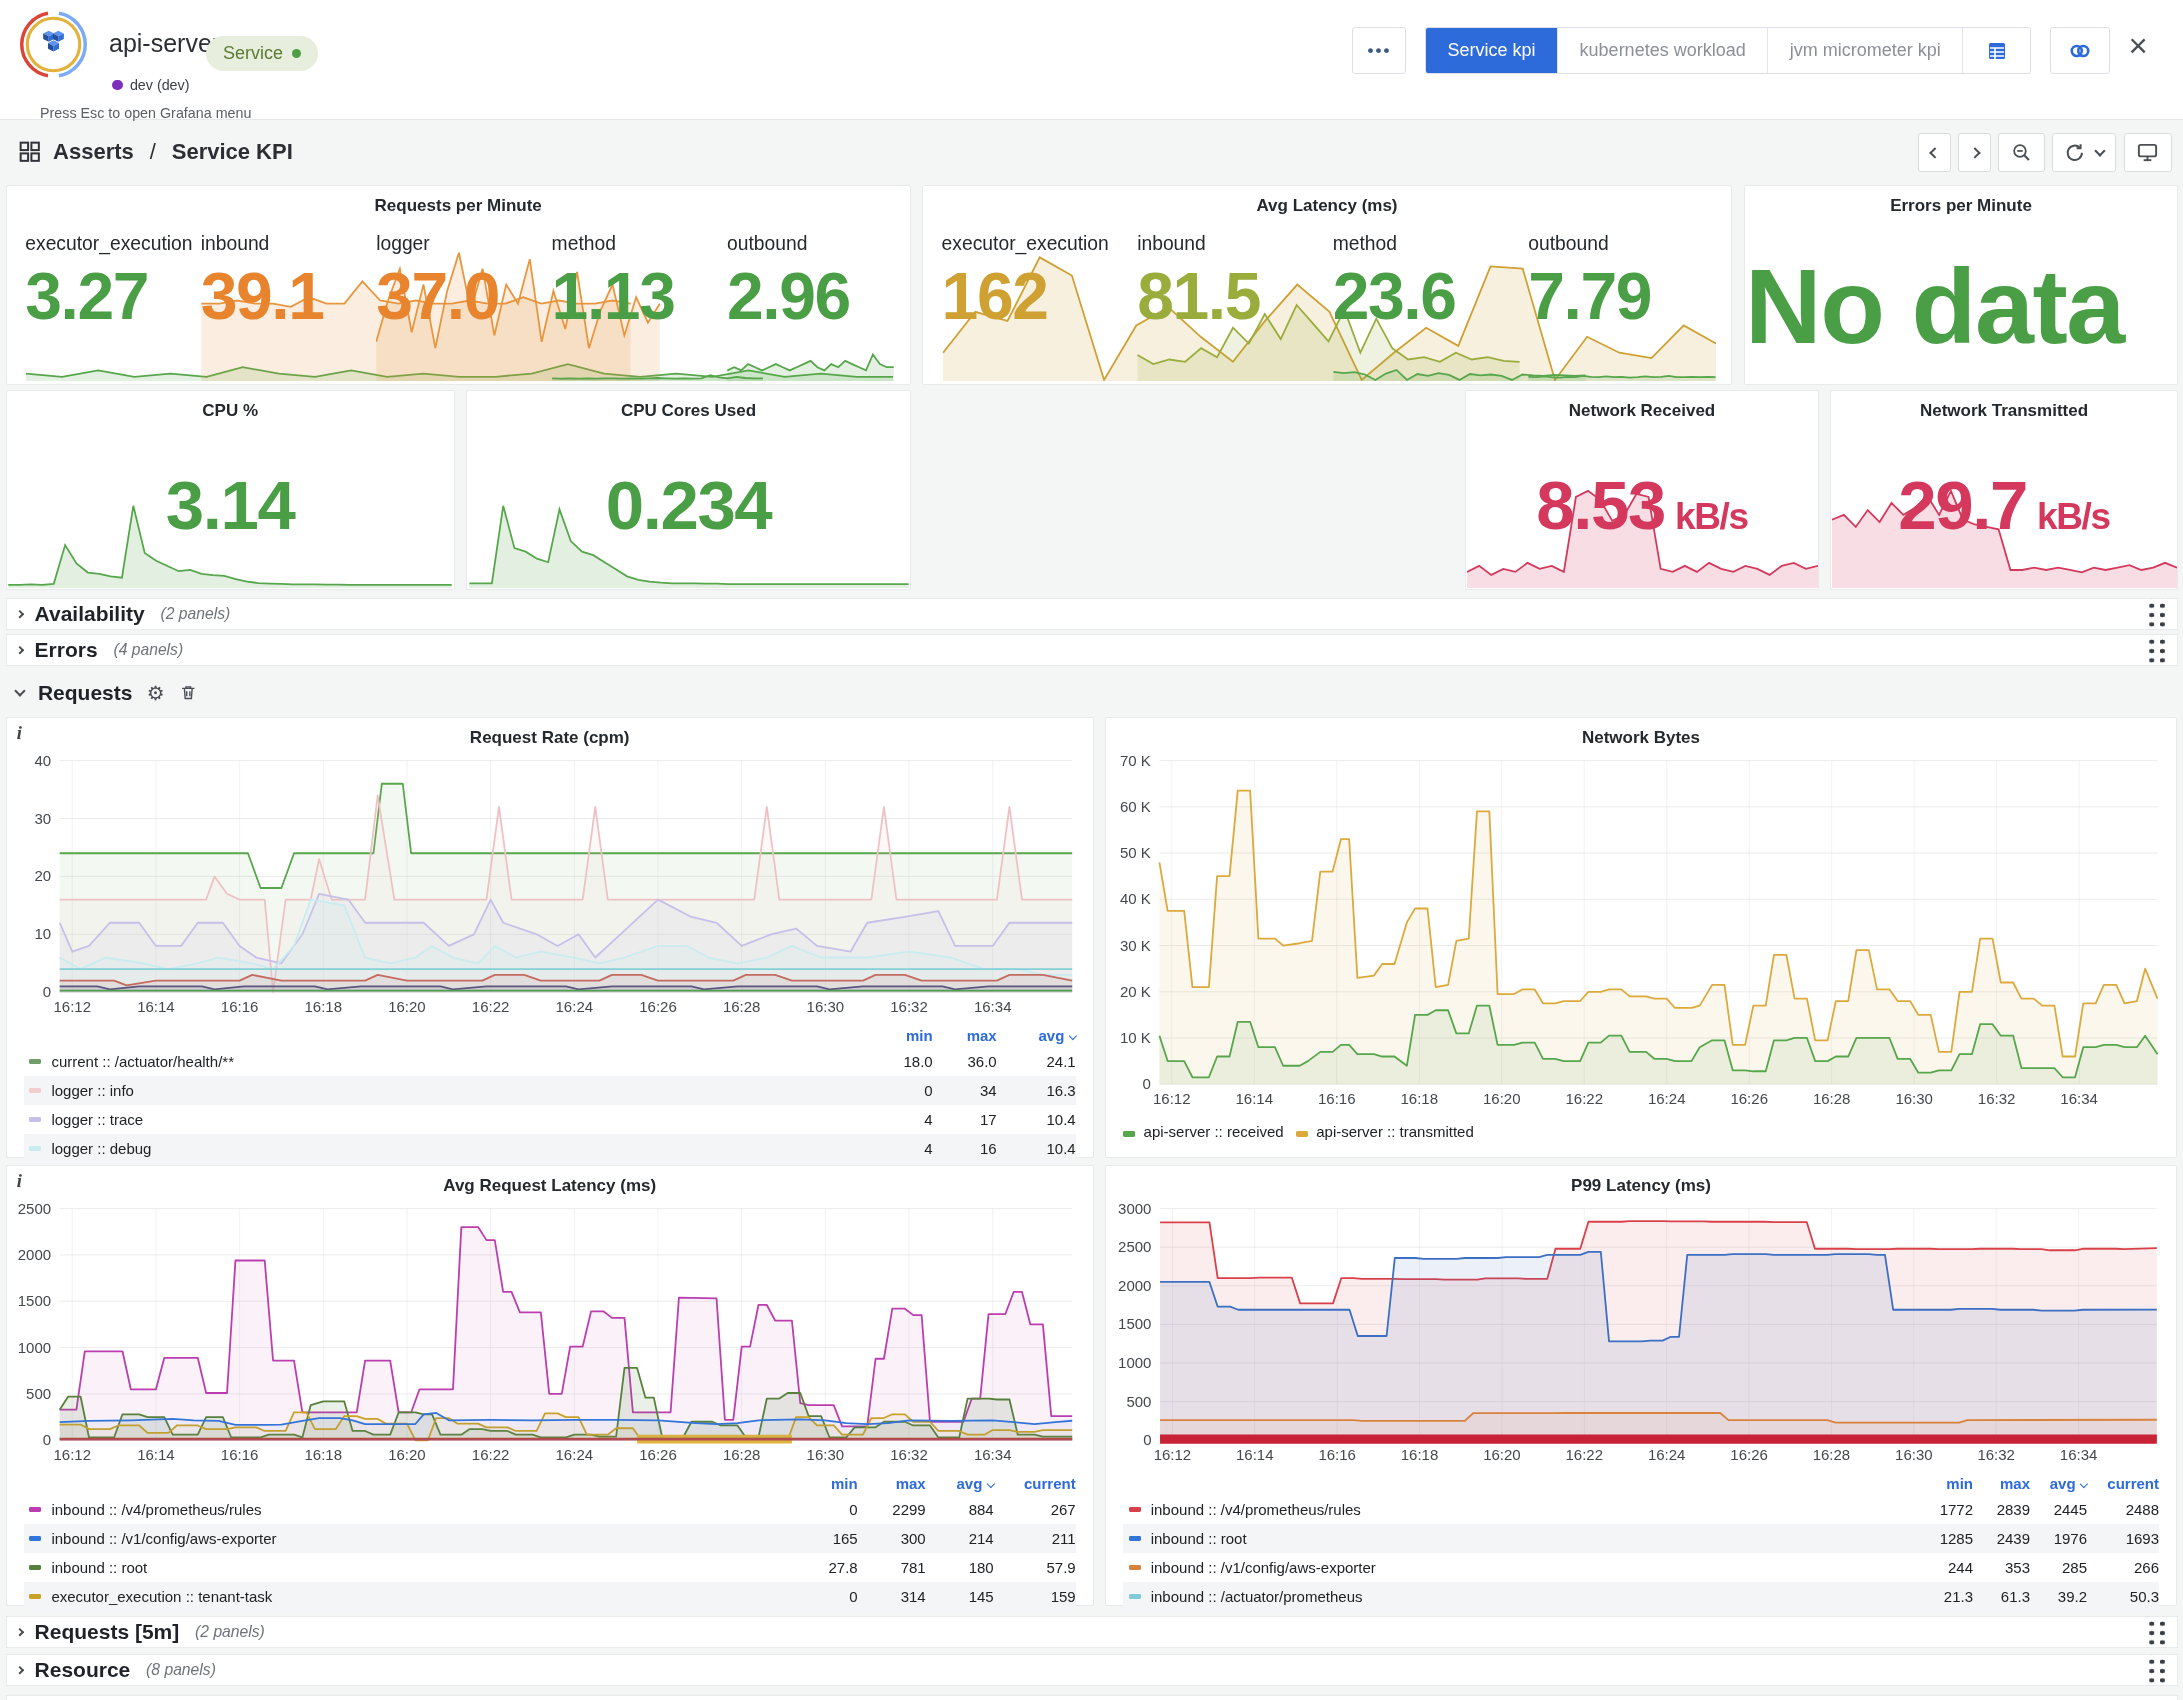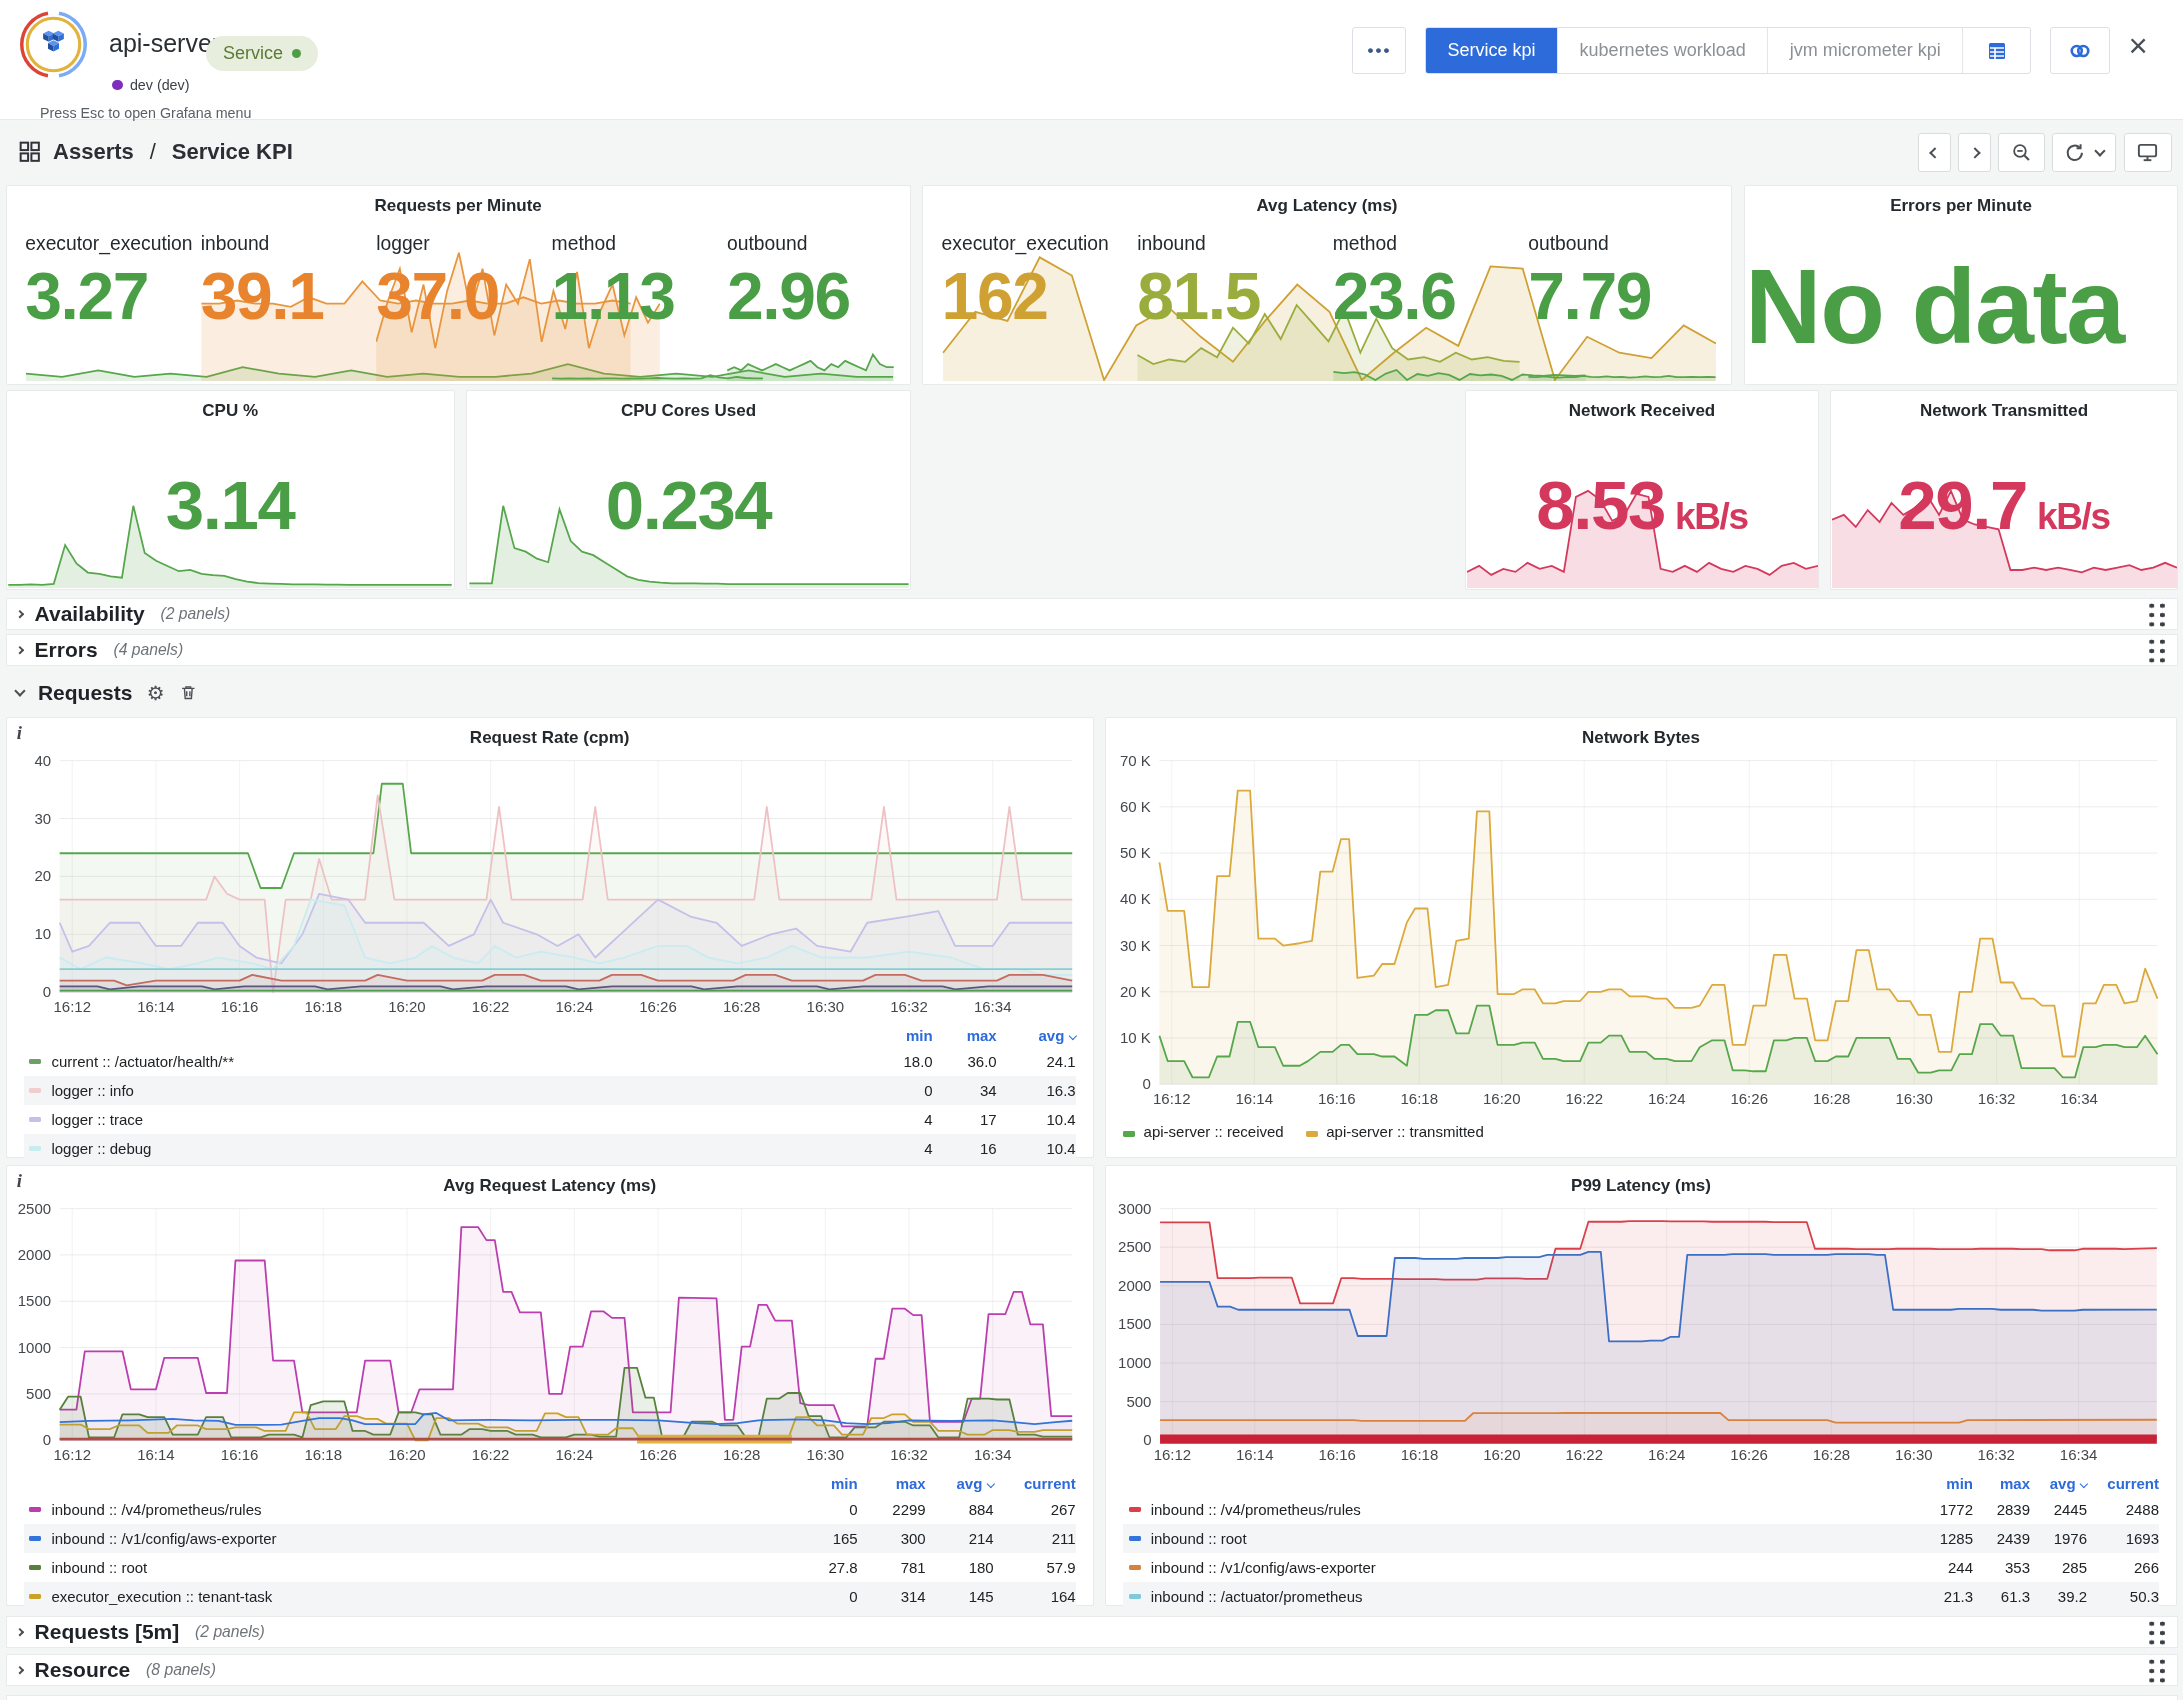--- a/index.html
+++ b/index.html
@@ -66,21 +66,21 @@
   .chart-host { position:absolute; left:8.6px; right:8.6px; }
   .info-i { position:absolute; left:10px; top:4.3px; font-family:"Liberation Serif","DejaVu Serif",serif; font-style:italic; font-weight:700; font-size:18.6px; color:#41464c; cursor:pointer; }
   .legend { position:absolute; left:17px; right:17px; }
   .lg-head { display:flex; justify-content:flex-end; align-items:center; height:23px; color:#2c6bd9; font-size:15px; font-weight:600; }
   .lg-head span { text-align:right; }
   .lg-row { display:flex; align-items:center; height:29px; font-size:15px; color:#202326; cursor:pointer; }
   .lg-row:nth-child(odd) { background:#f4f5f6; }
   .lg-row .sw { width:12px; height:5.7px; border-radius:1.4px; margin:0 10px 0 5.7px; flex:none; }
   .lg-row .lbl { flex:1; }
   .lg-val { text-align:right; }
-  .lg-inline { position:absolute; left:17px; display:flex; gap:22px; align-items:center; font-size:15px; color:#202326; }
+  .lg-inline { position:absolute; left:17px; display:flex; gap:12px; align-items:center; font-size:15px; color:#202326; }
   .lg-inline .sw { width:12px; height:5.7px; border-radius:1.4px; margin-right:8.6px; display:inline-block; }
   .chev-blue { display:inline-block; width:5.7px; height:5.7px; border-right:1.8px solid #2c6bd9; border-bottom:1.8px solid #2c6bd9; transform:rotate(45deg); margin-left:5.7px; margin-bottom:2.1px; }
 
   svg text { font-family:"Liberation Sans","DejaVu Sans",sans-serif; }
   .bottom-strip { position:absolute; left:5.7px; bottom:0; width:2172px; height:6.4px; background:#fff; border:0.7px solid #e9eaec; }
 </style>
 </head>
 <body>
 
 <div id="app">
@@ -565,21 +565,21 @@
           <span class="lg-val" style="width:68px">781</span>
           <span class="lg-val" style="width:68px">180</span>
           <span class="lg-val" style="width:82px">57.9</span>
         </div>
         <div class="lg-row">
           <span class="sw" style="background:#c9a227"></span>
       <span class="lbl">executor_execution :: tenant-task</span>
           <span class="lg-val" style="width:68px">0</span>
           <span class="lg-val" style="width:68px">314</span>
           <span class="lg-val" style="width:68px">145</span>
-          <span class="lg-val" style="width:82px">164</span>
+          <span class="lg-val" style="width:82px">159</span>
         </div>
       </div>
   </section>
   <section class="panel" style="left:1105px;top:1165px;width:1072px;height:441px">
     <h2>P99 Latency (ms)</h2>
     <div class="chart-host" style="top:34px;height:266px"><svg width="1054" height="266" viewBox="0 0 1472 372">
           <line x1="79.28099173553723" y1="12" x2="79.28099173553723" y2="336" stroke="#ededed"></line>
           <text x="79.28099173553723" y="364" text-anchor="middle" font-size="21" fill="#44484d">16:12</text>
           <line x1="194.48760330578517" y1="12" x2="194.48760330578517" y2="336" stroke="#ededed"></line>
           <text x="194.48760330578517" y="364" text-anchor="middle" font-size="21" fill="#44484d">16:14</text>

